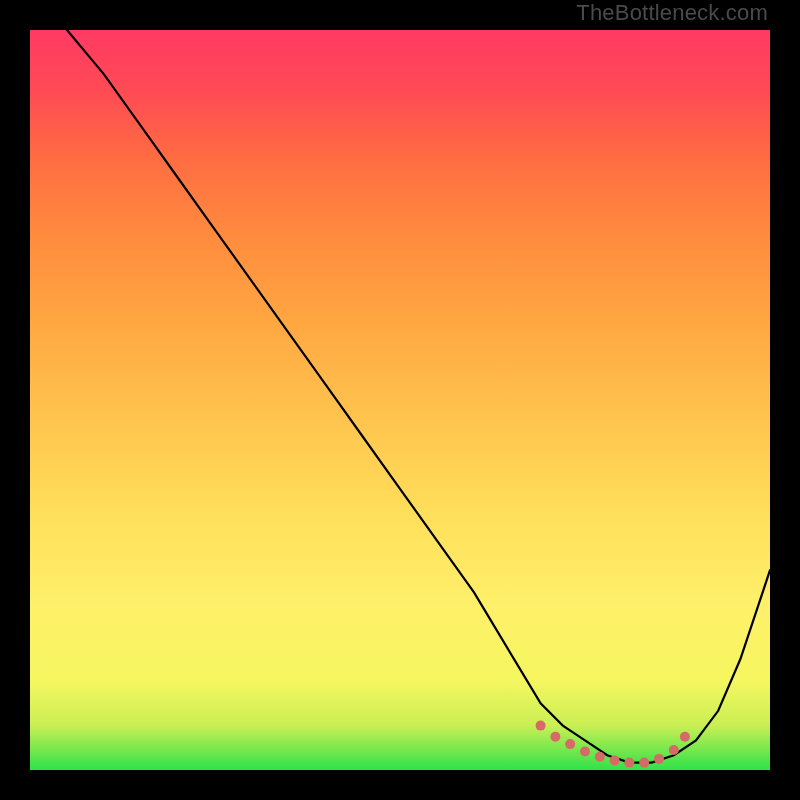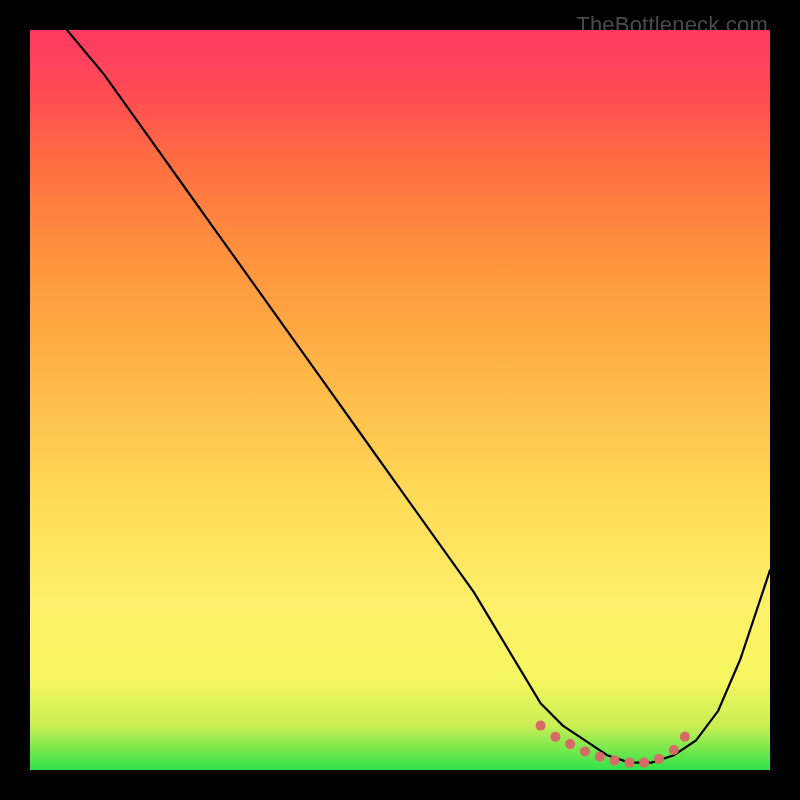--- a/index.html
+++ b/index.html
@@ -44,21 +44,21 @@
   }
   .curve-svg {
     position: absolute;
     left: 0;
     top: 0;
     width: 740px;
     height: 740px;
   }
   .watermark {
     position: absolute;
-    top: 12px;
+    top: 0;
     right: 32px;
     color: #4a4a4a;
     font-size: 22px;
     letter-spacing: 0.2px;
     font-weight: 500;
   }
 </style>
 </head>
 <body>
 

